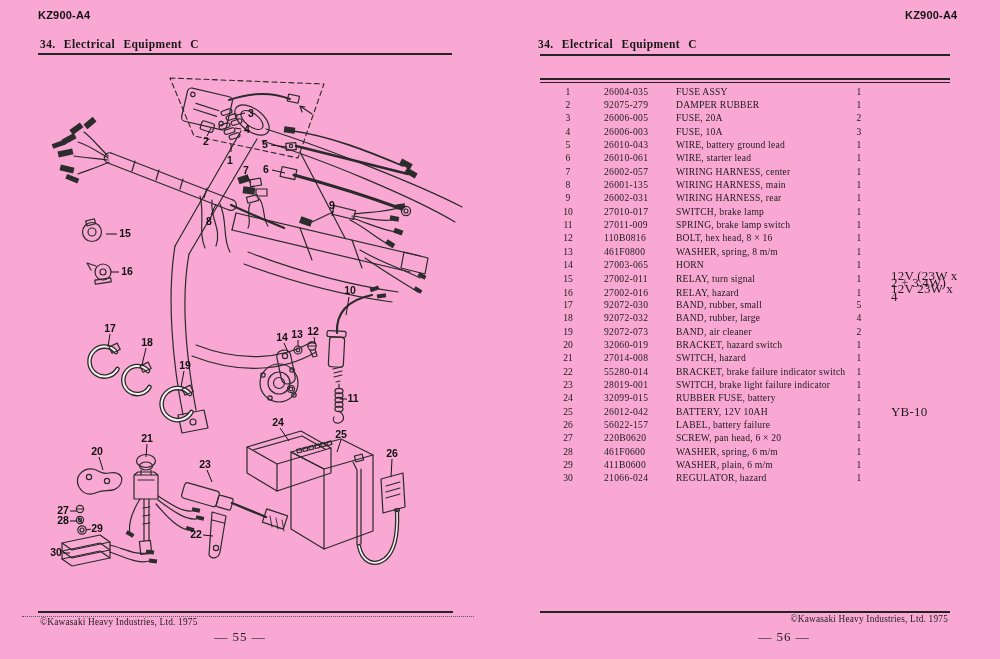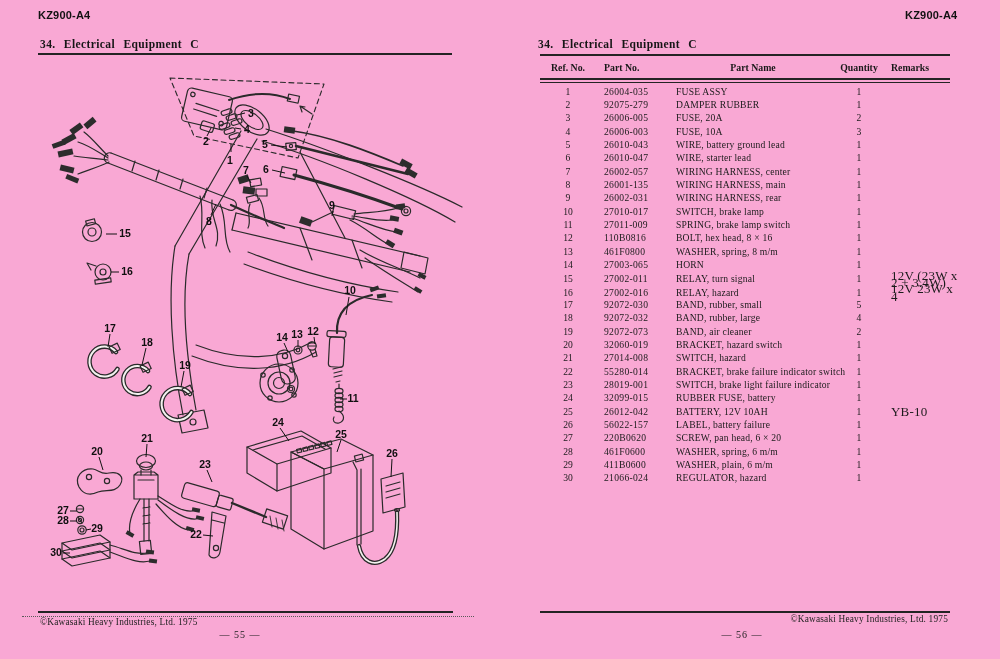--- a/index.html
+++ b/index.html
@@ -5,21 +5,21 @@
   html,body{margin:0;padding:0;background:#e9e9e7;}
   .canvas{position:relative;width:1000px;height:659px;background:#f9a8d4;overflow:hidden;
           font-family:"Liberation Serif",serif;color:#1e1e1e;}
   .abs{position:absolute;}
   
   .brand{font-family:"Liberation Sans",sans-serif;font-weight:bold;font-size:11px;color:#111;letter-spacing:.2px;}
   .sect{font-size:11.5px;font-weight:600;letter-spacing:.4px;word-spacing:5px;color:#161616;white-space:nowrap;}
   .rule{background:#242424;}
   .dotted{border-top:1.6px dotted #5a5a5a;height:0;}
   .copy{font-size:9.3px;color:#222;letter-spacing:.2px;white-space:nowrap;}
-  .pageno{font-size:10px;color:#222;letter-spacing:1px;white-space:nowrap;}
+  .pageno{font-size:13px;color:#222;letter-spacing:1px;white-space:nowrap;}
   
   .thead,.trow{display:grid;grid-template-columns:56px 72px 170px 42px 1fr;align-items:center;}
   .thead{position:absolute;left:540px;top:58px;width:410px;height:20px;font-size:9.8px;font-weight:700;color:#191919;}
   .rows{position:absolute;left:540px;top:85px;width:410px;}
   .trow{height:13.33px;font-size:9.6px;font-weight:500;color:#1b1b1b;}
   .tc{display:block;line-height:12px;white-space:nowrap;}
   .c-ref{text-align:center;}
   .c-pno{padding-left:8px;letter-spacing:.3px;}
   .c-pname{padding-left:8px;letter-spacing:.2px;}
   .c-qty{text-align:center;}
@@ -338,27 +338,20 @@
 
   <div class="abs rule" style="left:38px;top:611px;width:415px;height:1.5px;"></div>
   <div class="abs dotted" style="left:22px;top:616px;width:452px;"></div>
   <div class="abs copy" style="left:40px;top:617px;">©Kawasaki Heavy Industries, Ltd. 1975</div>
   <div class="abs pageno" style="left:240px;top:629px;transform:translateX(-50%);">— 55 —</div>
 
   <div class="abs brand" style="left:905px;top:9px;">KZ900-A4</div>
   <div class="abs sect" style="left:538px;top:38px;">34. Electrical Equipment C</div>
   <div class="abs rule" style="left:540px;top:54px;width:410px;height:1.8px;"></div>
 
-  <div class="thead">
-    <span class="tc h-ref">Ref. No.</span>
-    <span class="tc h-pno">Part No.</span>
-    <span class="tc h-pname">Part Name</span>
-    <span class="tc h-qty">Quantity</span>
-    <span class="tc h-rem">Remarks</span>
-  </div>
   <div class="abs rule" style="left:540px;top:77.5px;width:410px;height:2px;"></div>
   <div class="abs rule" style="left:540px;top:81.5px;width:410px;height:0.8px;"></div>
 
   <div class="rows" id="rows">
       <div class="trow">
         <span class="tc c-ref">1</span>
         <span class="tc c-pno">26004-035</span>
         <span class="tc c-pname">FUSE ASSY</span>
         <span class="tc c-qty">1</span>
         <span class="tc c-rem"></span>
@@ -386,21 +379,21 @@
       </div>
       <div class="trow">
         <span class="tc c-ref">5</span>
         <span class="tc c-pno">26010-043</span>
         <span class="tc c-pname">WIRE, battery ground lead</span>
         <span class="tc c-qty">1</span>
         <span class="tc c-rem"></span>
       </div>
       <div class="trow">
         <span class="tc c-ref">6</span>
-        <span class="tc c-pno">26010-047</span>
+        <span class="tc c-pno">26010-061</span>
         <span class="tc c-pname">WIRE, starter lead</span>
         <span class="tc c-qty">1</span>
         <span class="tc c-rem"></span>
       </div>
       <div class="trow">
         <span class="tc c-ref">7</span>
         <span class="tc c-pno">26002-057</span>
         <span class="tc c-pname">WIRING HARNESS, center</span>
         <span class="tc c-qty">1</span>
         <span class="tc c-rem"></span>
@@ -563,15 +556,15 @@
         <span class="tc c-ref">30</span>
         <span class="tc c-pno">21066-024</span>
         <span class="tc c-pname">REGULATOR, hazard</span>
         <span class="tc c-qty">1</span>
         <span class="tc c-rem"></span>
       </div>
     </div>
 
   <div class="abs rule" style="left:540px;top:611px;width:410px;height:2px;"></div>
   <div class="abs copy" style="left:740px;top:614px;width:208px;text-align:right;">©Kawasaki Heavy Industries, Ltd. 1975</div>
-  <div class="abs pageno" style="left:742px;top:629px;transform:translateX(-50%);">— 56 —</div>
+  <div class="abs pageno" style="left:784px;top:629px;transform:translateX(-50%);">— 56 —</div>
 
 </div>
 
 </body></html>

